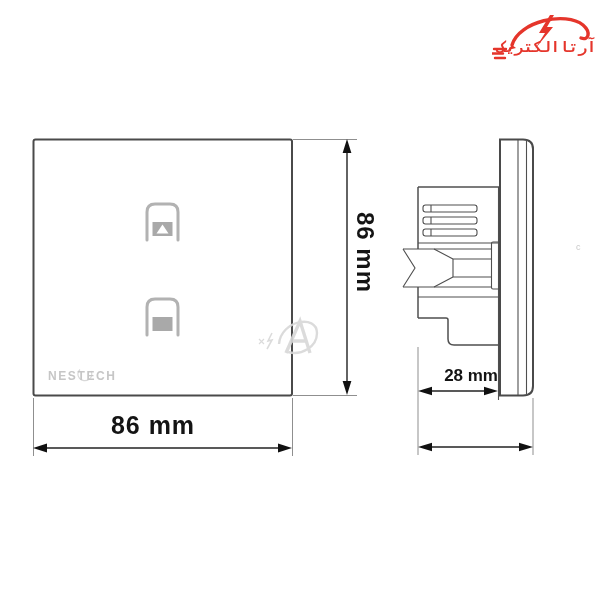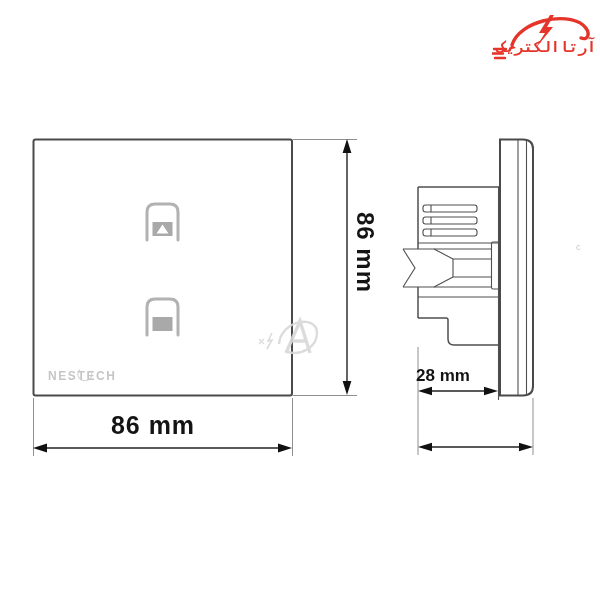--- a/index.html
+++ b/index.html
@@ -18,21 +18,21 @@
   .ext{stroke:#8f8f8f;fill:none;stroke-width:1;}
   .dimln{stroke:#222222;fill:none;stroke-width:1.4;}
   .arrow{fill:#111111;stroke:none;}
   .bracket{stroke:var(--icon-gray);stroke-width:3;fill:none;stroke-linecap:round;}
   .icon-fill{fill:var(--icon-fill);stroke:none;}
   .wm{stroke:var(--wm-gray);fill:none;}
   
   .dim-label{position:absolute;color:var(--dim);font-weight:bold;white-space:nowrap;}
   .lbl-h86{left:351px;top:212px;font-size:24px;writing-mode:vertical-rl;letter-spacing:1px;}
   .lbl-w86{left:92px;top:411px;width:122px;text-align:center;font-size:25px;letter-spacing:1px;}
-  .lbl-28{left:416px;top:366px;width:82px;text-align:left;font-size:17px;}
+  .lbl-28{left:416px;top:366px;width:82px;text-align:right;font-size:17px;}
   .lbl-40{left:434px;top:419px;width:82px;text-align:center;font-size:17px;}
   .nestech{position:absolute;left:48px;top:369px;font-size:12px;font-weight:600;
            letter-spacing:1.6px;color:var(--brand-gray);}
   .wm-c{position:absolute;left:576px;top:242px;font-size:9px;color:#c9c9c9;}
   
   .brand-logo{position:absolute;left:492px;top:12px;width:104px;height:56px;}
   .brand-logo .logo-art{position:absolute;left:0;top:0;}
   .brand-text{position:absolute;left:0;top:28px;width:104px;text-align:right;direction:rtl;
               color:var(--accent-red);font-weight:bold;font-size:15px;
               font-family:Liberation Mono, monospace;line-height:1.2;}

